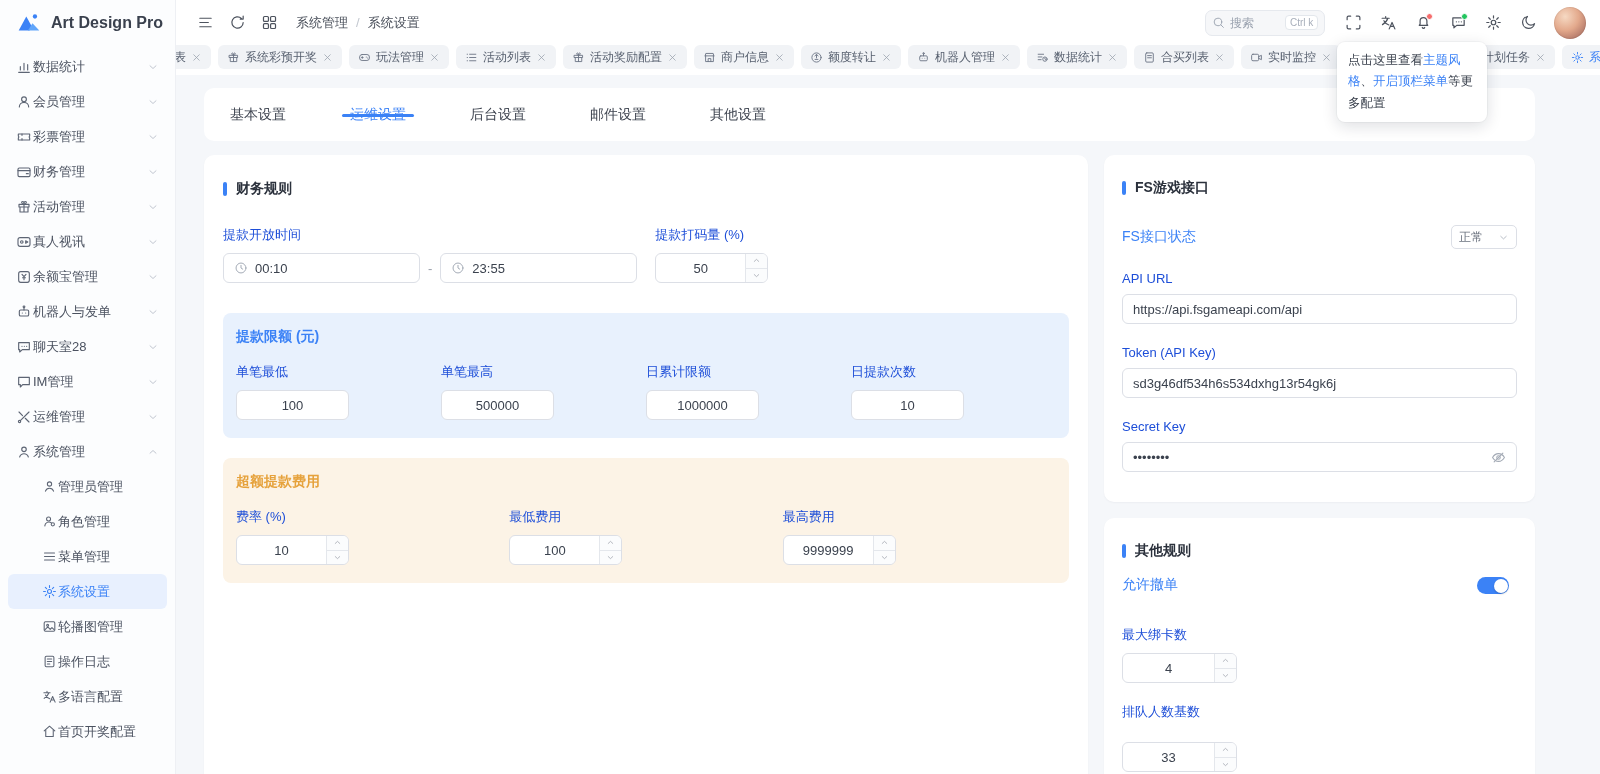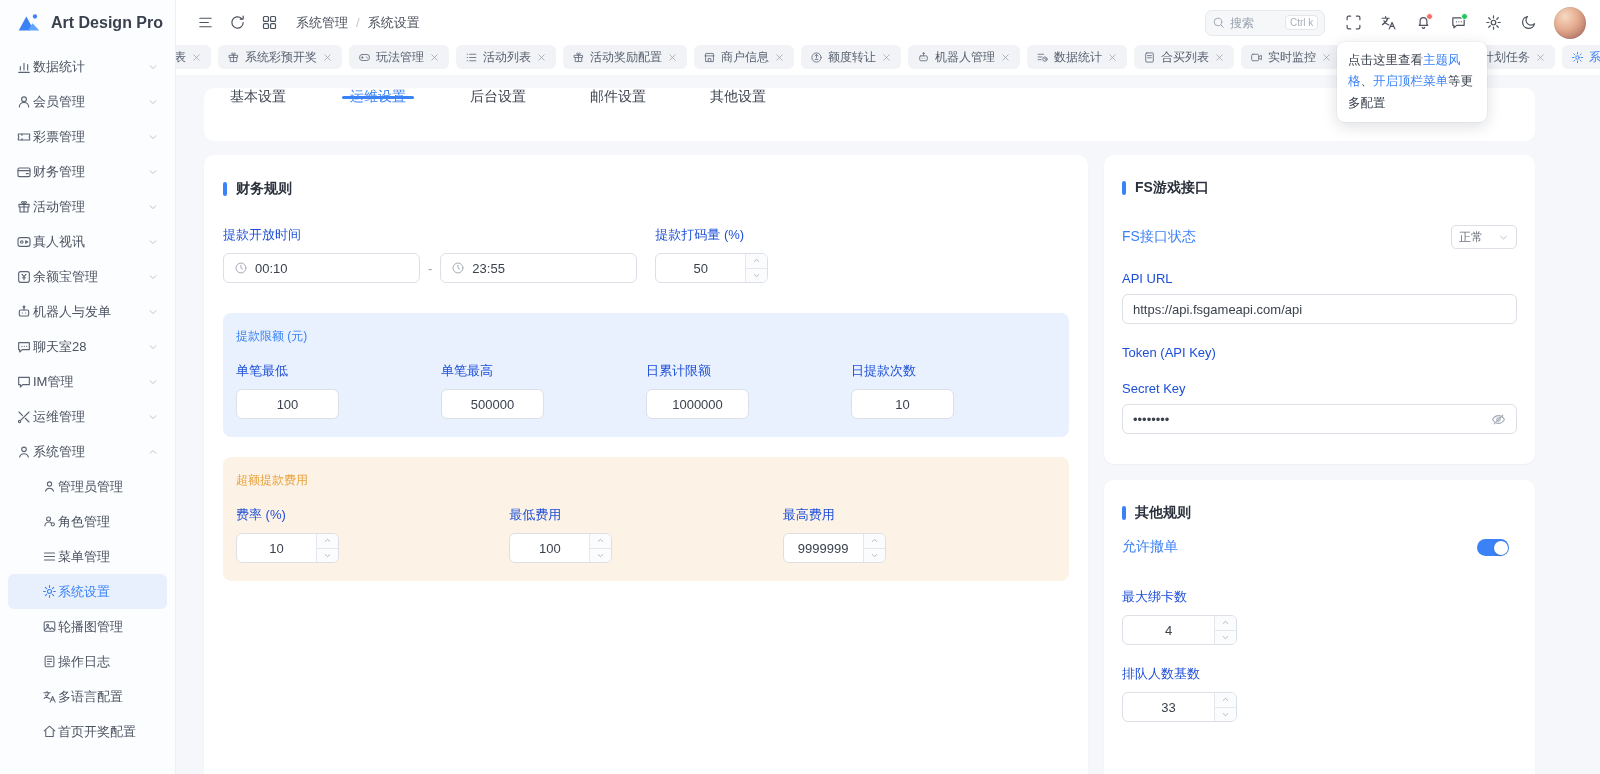--- a/index.html
+++ b/index.html
@@ -52,21 +52,21 @@
   .tab.first{margin-left:-27px}
   .tab.active{color:#3b82f6}
   .tab.active .t-icon{color:#3b82f6}
 
   
   .tooltip{position:absolute;left:1337px;top:42px;width:150px;background:#fff;border-radius:8px;box-shadow:0 4px 16px rgba(15,23,42,.14),0 0 0 1px rgba(15,23,42,.03);padding:8px 11px;font-size:12.5px;line-height:1.7;color:#3a414d;z-index:60}
   .tooltip .tl{color:#3b82f6;cursor:pointer}
 
   
   .content{flex:1;overflow:hidden;padding:13px 65px 0 28px}
-  .tabs-card{background:#fff;border-radius:10px;height:53px;display:flex;align-items:flex-start;padding:0 18px}
+  .tabs-card{background:#fff;border-radius:10px;height:53px;display:flex;align-items:center;padding:0 18px}
   .ctab{position:relative;display:flex;align-items:center;padding:0 8px;margin-right:48px;font-size:14px;color:#3e4450;cursor:pointer}
   .ctab.active{color:#3b82f6}
   .ctab.active::after{content:"";position:absolute;left:0;right:0;bottom:7px;height:3px;border-radius:2px;background:#3b82f6}
 
   .grid{display:grid;grid-template-columns:884px 431px;gap:16px;margin-top:14px;align-items:start}
   .card{background:#fff;border-radius:10px;box-shadow:0 1px 2px rgba(16,24,40,.04)}
   .card-left{height:660px;padding:25px 19px}
   .right-col{display:flex;flex-direction:column;gap:16px}
   .card-fs{padding:24px 18px 30px}
   .card-other{padding:24px 18px;height:310px}
@@ -92,25 +92,25 @@
   .time-row{display:flex;align-items:center;gap:8px}
   .time-inp{width:197px}
   .dash{color:#9aa1ac}
   .w113{width:113px}
 
   .panel{border-radius:8px;padding:15px 13px 18px;margin-top:30px}
   .panel.blue{background:#e8f1fd}
   .panel.blue .p-title{color:#3b82f6}
   .panel.orange{background:#fcf3e6;margin-top:20px}
   .panel.orange .p-title{color:#e6a23c}
-  .p-title{font-size:12px;font-weight:400;margin-bottom:17px}
+  .p-title{font-size:14px;font-weight:700;margin-bottom:17px}
   .p-grid{display:grid}
   .p-grid.c4{grid-template-columns:repeat(4,1fr)}
   .p-grid.c3{grid-template-columns:repeat(3,1fr)}
-  .panel .inp,.panel .num{width:103px}
+  .panel .inp,.panel .num{width:113px}
   .panel .inp input{text-align:center}
 
   .fs-row{display:flex;align-items:center;justify-content:space-between;margin-top:28px}
   .select{width:66px;height:24px;border:1px solid #dcdfe6;border-radius:5px;display:flex;align-items:center;justify-content:space-between;padding:0 7px;font-size:12px;color:#6d7480;cursor:pointer;background:#fff}
   .select .ic{width:11px;height:11px;color:#a3aab5}
   .mt22{margin-top:22px}
   .mt21{margin-top:21px}
   .mb8{margin-bottom:8px}
   .full{width:100%}
   .eye{margin-left:auto;cursor:pointer}
@@ -876,20 +876,23 @@
                       <path d="M6 9.5l6 5.5 6-5.5"></path>
                     </svg>
                   </i>
               </div>
             </div>
             <div class="flabel mt22 mb8" style="margin-bottom:8px">API URL</div>
             <label class="inp full">
                 <input value="https://api.fsgameapi.com/api" style="">
               </label>
             <div class="flabel mt21" style="margin-bottom:8px">Token (API Key)</div>
+            <label class="inp full">
+                <input value="sd3g46df534h6s534dxhg13r54gk6j" style="">
+              </label>
             <div class="flabel mt21" style="margin-bottom:8px">Secret Key</div>
             <label class="inp full">
               <input value="••••••••" style="">
               <i class="ic eye" style="width:15px;height:15px">
                   <svg viewBox="0 0 24 24" fill="none" stroke="currentColor" stroke-width="1.7" stroke-linecap="round" stroke-linejoin="round">
                     <path d="M2.5 12S6 5.8 12 5.8 21.5 12 21.5 12 18 18.2 12 18.2 2.5 12 2.5 12z"></path>
                     <circle cx="12" cy="12" r="2.8"></circle>
                     <path d="M5 19L19 5"></path>
                   </svg>
                 </i>
@@ -920,21 +923,21 @@
                   </span>
                 <span>
                     <i class="ic">
                       <svg viewBox="0 0 24 24" fill="none" stroke="currentColor" stroke-width="1.7" stroke-linecap="round" stroke-linejoin="round">
                         <path d="M6 9.5l6 5.5 6-5.5"></path>
                       </svg>
                     </i>
                   </span>
               </span>
             </div>
-            <div class="flabel mt20" style="margin-bottom:9px">排队人数基数</div>
+            <div class="flabel mt20" style="margin-bottom:21px">排队人数基数</div>
             <div class="num w115">
               <input value="33" style="">
               <span class="stepper">
                 <span>
                     <i class="ic">
                       <svg viewBox="0 0 24 24" fill="none" stroke="currentColor" stroke-width="1.7" stroke-linecap="round" stroke-linejoin="round">
                         <path d="M6 14.5L12 9l6 5.5"></path>
                       </svg>
                     </i>
                   </span>

